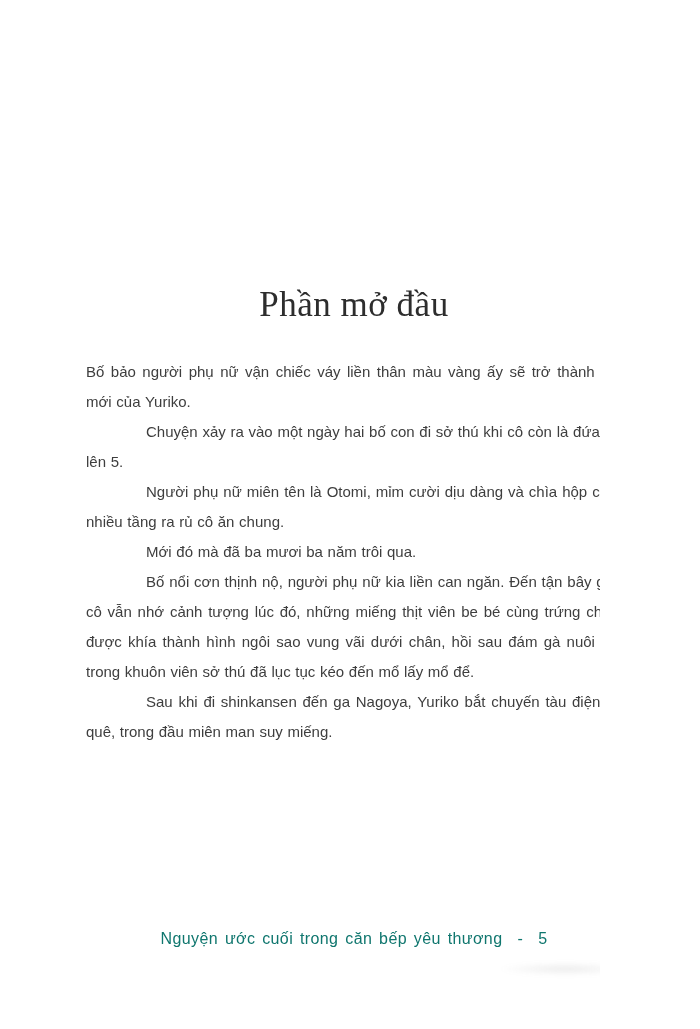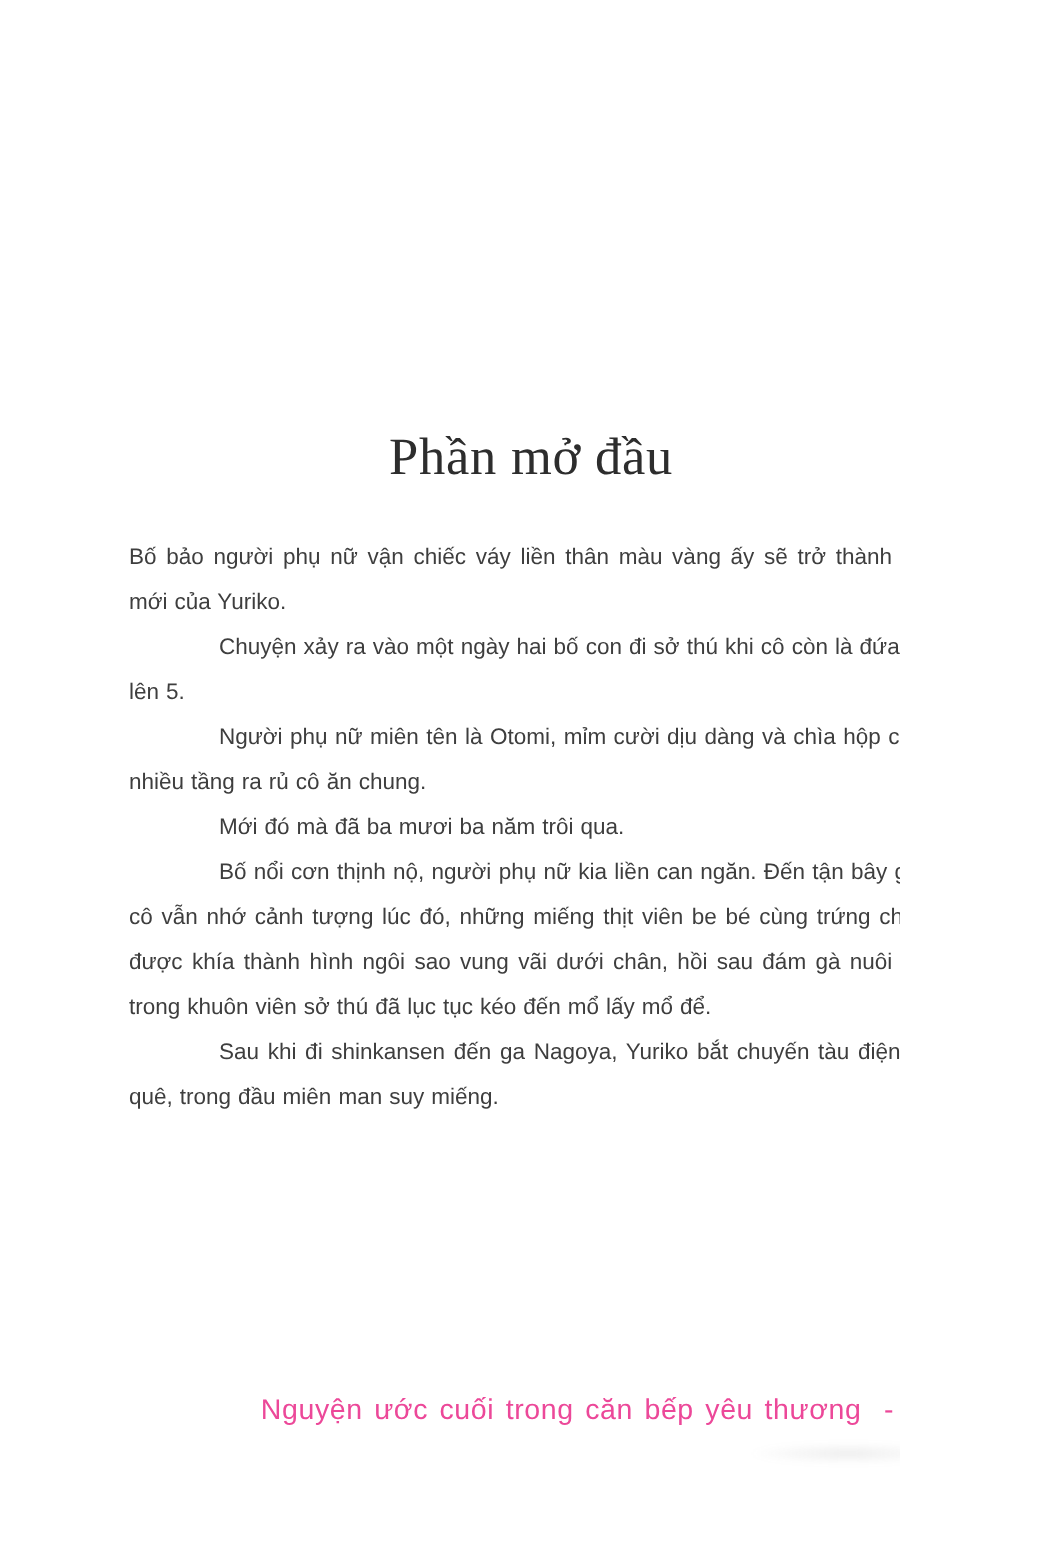--- a/index.html
+++ b/index.html
@@ -45,27 +45,27 @@
   }
   .body-text p.indent {
     text-indent: 60px;
   }
   .page-footer {
     position: absolute;
     top: 930px;
     left: 86px;
     width: 536px;
     display: flex;
-    justify-content: flex-end;
+    justify-content: center;
     align-items: baseline;
     gap: 15px;
-    font-size: 19px;
+    font-size: 16px;
     letter-spacing: 0.4px;
     word-spacing: 2px;
-    color: #ec4899;
+    color: #0f766e;
   }
   .scan-artifact {
     position: absolute;
     top: 962px;
     left: 498px;
     width: 135px;
     height: 14px;
     background: radial-gradient(ellipse at center, rgba(110,110,110,0.12), rgba(110,110,110,0) 70%);
     filter: blur(2px);
     pointer-events: none;

